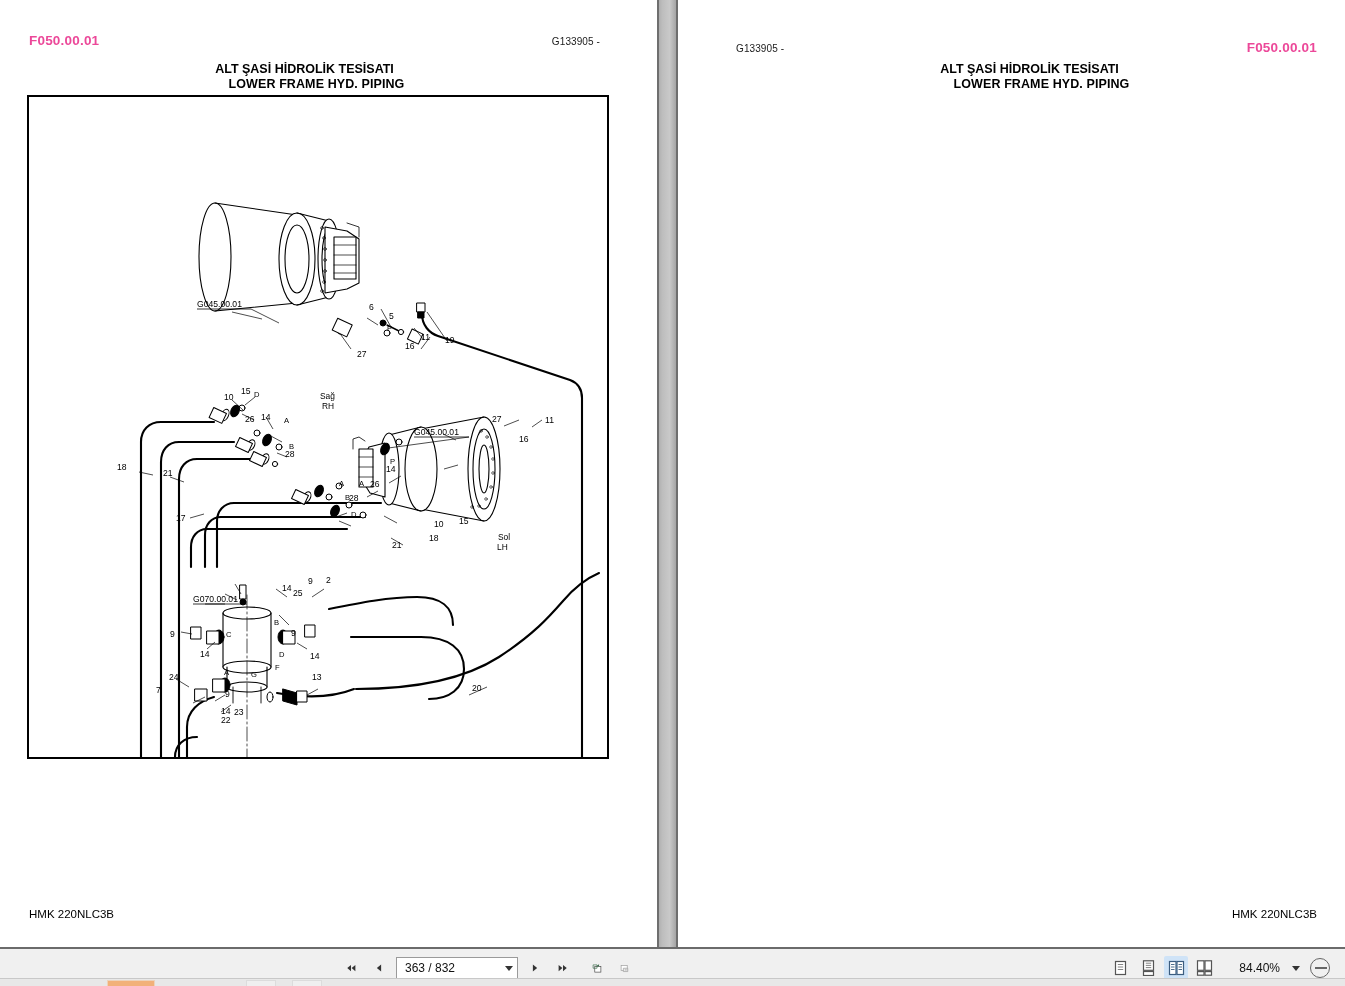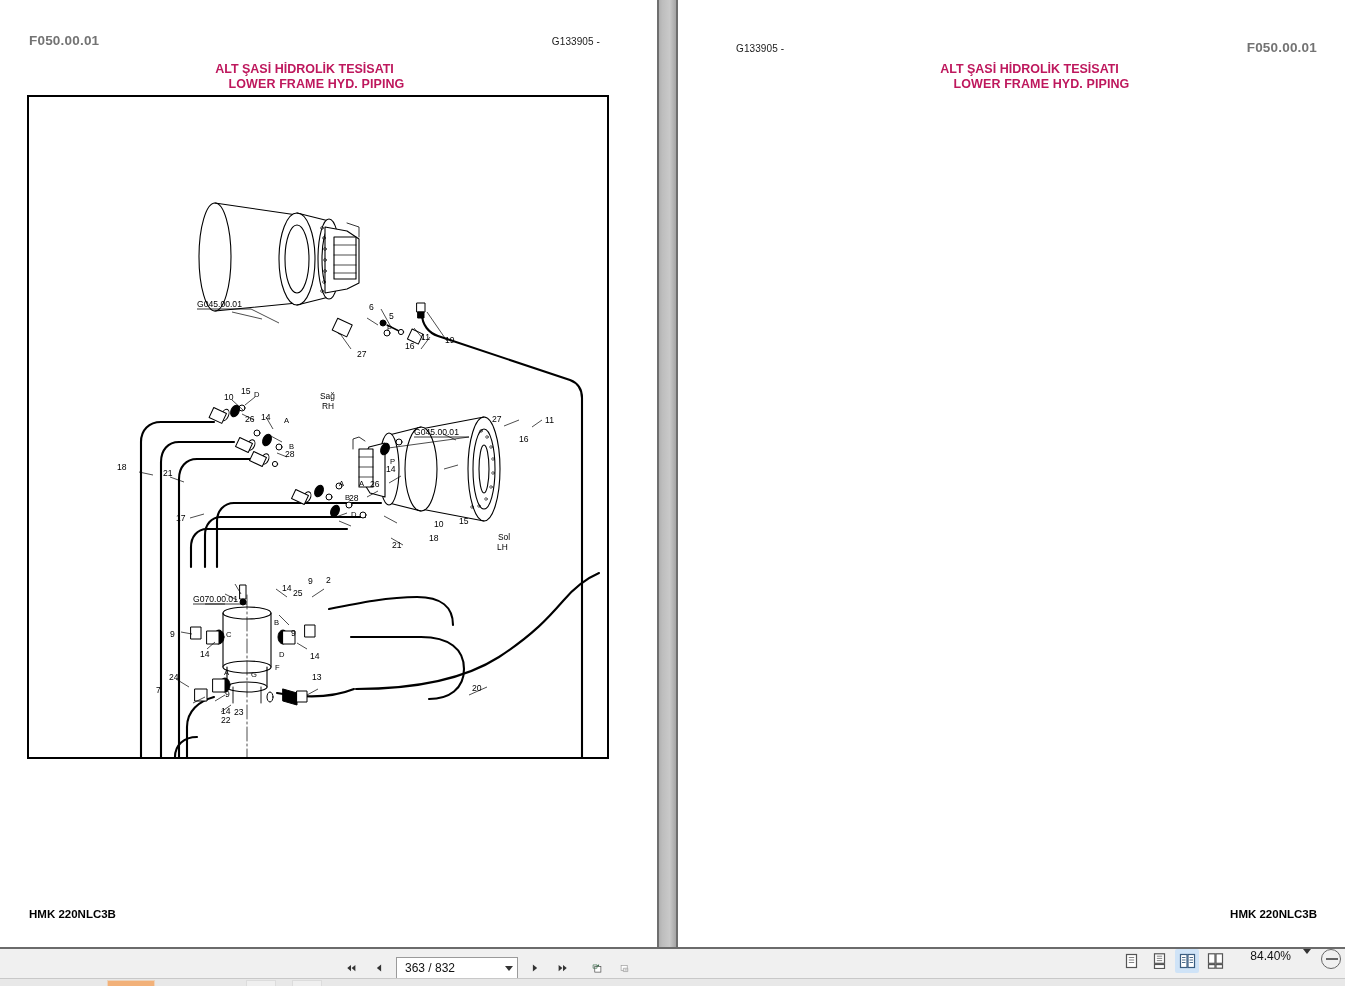--- a/index.html
+++ b/index.html
@@ -52,46 +52,46 @@
   .hdr-row {
     position: absolute;
     top: 33px;
     height: 20px;
     left: 0; right: 0;
   }
   .code-big {
     position: absolute;
     font-size: 13.5px;
     font-weight: bold;
-    color: #737373;
+    color: #ec4899;
     letter-spacing: .2px;
   }
   .code-small {
     position: absolute;
     font-size: 10px;
     color: #1a1a1a;
     letter-spacing: .1px;
   }
   .title-block {
     position: absolute;
     top: 62px;
     width: 100%;
     text-align: center;
     font-size: 12.5px;
     font-weight: bold;
     line-height: 15px;
-    color: #be185d;
+    color: #000000;
   }
   .title-block .t2 { letter-spacing: .1px; margin-left: 24px; }
 
   .footer-code {
     position: absolute;
     bottom: 28px;
     font-size: 11.5px;
-    font-weight: bold;
+    font-weight: normal;
     color: #000;
   }
 
   
   .draw-frame {
     position: absolute;
     left: 27px; top: 95px;
     width: 582px; height: 664px;
     border: 2px solid #000;
     background: #fff;
@@ -111,22 +111,22 @@
     content:"";position:absolute;left:0;top:-2px;width:100%;height:2px;background:#6b6b6b;
   }
   .tb-center {
     position: absolute;
     left: 340px; top: 0; height: 38px;
     display: flex; align-items: center; gap: 6px;
   }
   .tb-right {
     position: absolute;
     right: 0px; top: 0; height: 38px;
-    display: flex; align-items: flex-start; gap: 4px;
-    padding-right: 4px;
+    display: flex; align-items: center; gap: 4px;
+    padding-right: 15px;
   }
   .tbtn {
     width: 22px; height: 24px;
     display: flex; align-items: center; justify-content: center;
     background: transparent; border: none;
     cursor: pointer;
   }
   .tbtn svg { display:block; }
   .pagebox {
     width: 122px; height: 22px;

